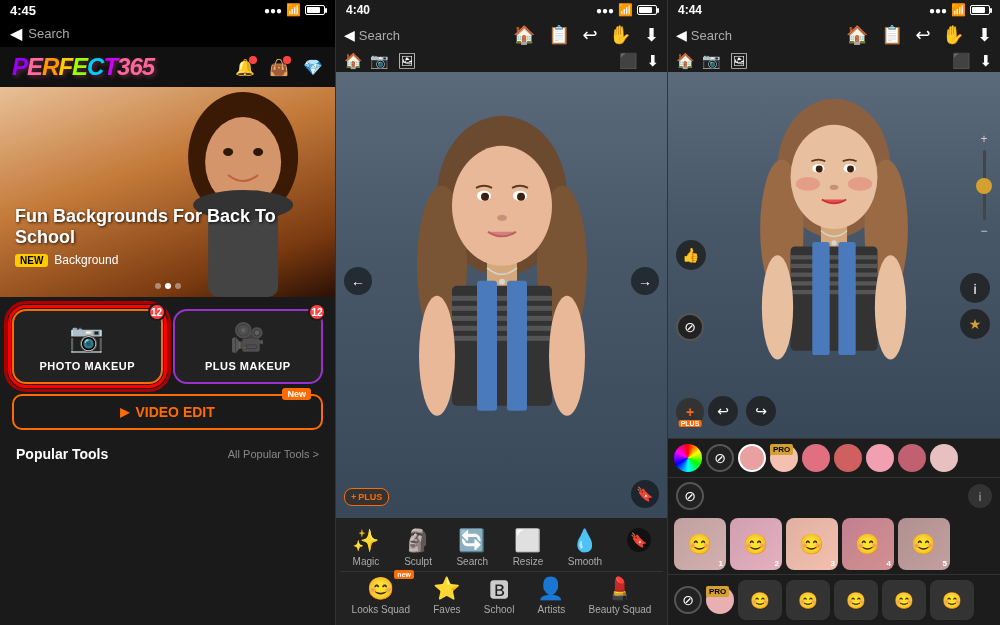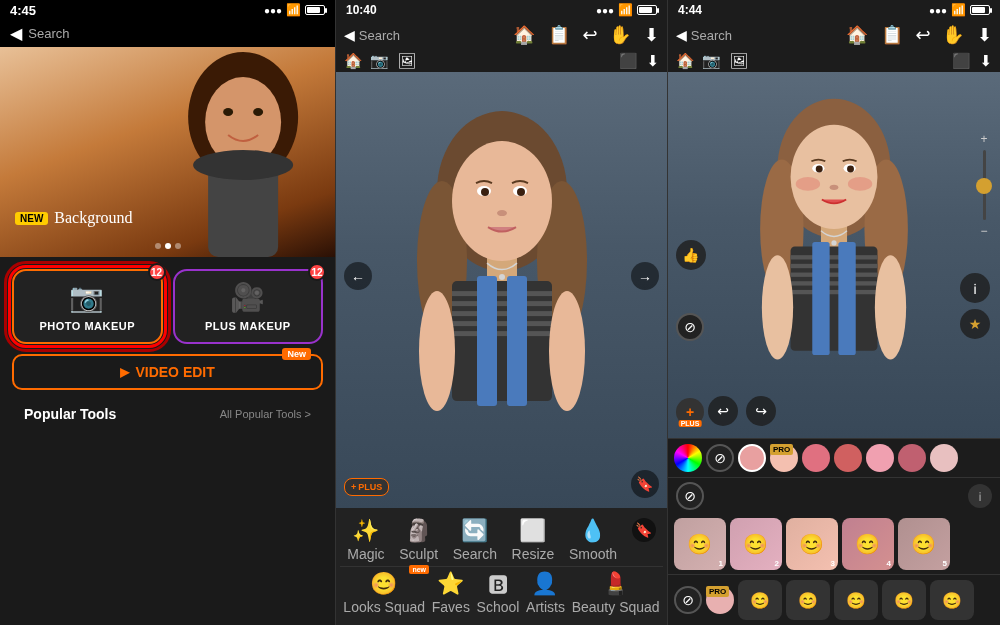--- a/index.html
+++ b/index.html
@@ -107,23 +107,22 @@
     .new-badge {
       background: #ffcc00;
       color: #000;
       font-size: 10px;
       font-weight: 700;
       padding: 1px 5px;
       border-radius: 3px;
     }
     .hero-category {
       color: #fff;
-      font-size: 16px;
+      font-size: 12px;
       font-weight: 500;
-      font-family: Liberation Serif, serif;
     }
     .try-now {
       color: #aaa;
       font-size: 11px;
       margin-top: 3px;
       letter-spacing: 1px;
     }
     .hero-dots {
       position: absolute;
       bottom: 8px;
@@ -227,21 +226,21 @@
       font-weight: 700;
       padding: 1px 5px;
       border-radius: 3px;
     }
     .play-icon { font-size: 12px; }
 
     .popular-tools-header {
       display: flex;
       justify-content: space-between;
       align-items: center;
-      padding: 4px 24px 0;
+      padding: 4px 16px 0;
     }
     .popular-label {
       color: #fff;
       font-size: 14px;
       font-weight: 700;
     }
     .see-all {
       color: #888;
       font-size: 11px;
     }
@@ -372,21 +371,21 @@
       padding: 4px 0;
       border-bottom: 1px solid #333;
     }
     .tool-item {
       display: flex;
       flex-direction: column;
       align-items: center;
       gap: 2px;
     }
     .tool-icon2 { font-size: 22px; color: #ccc; }
-    .tool-name { font-size: 14px; color: #aaa; }
+    .tool-name { font-size: 10px; color: #aaa; }
 
     .tool-row2 {
       display: flex;
       justify-content: space-around;
       padding: 4px 0;
     }
 
     
     .side-slider {
       position: absolute;
@@ -588,20 +587,36 @@
           <div class="battery-tip"></div>
         </div>
     </div>
   </div>
 
   <div class="nav-bar">
     <span class="back-arrow">◀</span>
     <span style="color:#aaa;font-size:13px;">Search</span>
   </div>
 
+  <div class="app-header">
+    <div class="app-logo">
+      <span style="color:#9900ff;">P</span><span style="color:#ff6b9d;">E</span><span style="color:#ff9900;">R</span><span style="color:#ffcc00;">F</span><span style="color:#99ff00;">E</span><span style="color:#00ccff;">C</span><span style="color:#cc00ff;">T</span><span style="color:#ff6699;">365</span>
+    </div>
+    <div class="header-icons">
+      <div style="position:relative;">
+        <span>🔔</span>
+        <span class="notif-dot"></span>
+      </div>
+      <div style="position:relative;">
+        <span>👜</span>
+        <span class="notif-dot"></span>
+      </div>
+      <span>💎</span>
+    </div>
+  </div>
 
   <div class="hero-banner">
     <div class="hero-image-bg"></div>
 
     <div style="position:absolute;right:0;top:0;width:55%;height:100%;overflow:hidden;">
       <svg width="100%" height="100%" viewBox="0 0 180 210" xmlns="http://www.w3.org/2000/svg">
 
         <ellipse cx="90" cy="70" rx="55" ry="65" fill="#3a1a05"></ellipse>
 
         <ellipse cx="90" cy="75" rx="38" ry="45" fill="#d4956a"></ellipse>
@@ -610,20 +625,22 @@
         <ellipse cx="105" cy="65" rx="5" ry="4" fill="#2a1a05"></ellipse>
 
         <path d="M75,88 Q90,100 105,88" stroke="#c06040" stroke-width="2" fill="none"></path>
 
         <rect x="55" y="115" width="70" height="95" rx="10" fill="#444"></rect>
 
         <ellipse cx="90" cy="118" rx="50" ry="15" fill="#333"></ellipse>
       </svg>
     </div>
     <div class="hero-text">
+      <div class="hero-title">Fun Backgrounds For
+Back To School</div>
       <div class="hero-badge-row">
         <span class="new-badge">NEW</span>
         <span class="hero-category">Background</span>
       </div>
     </div>
     <div class="hero-dots">
       <span></span>
       <span class="active"></span>
       <span></span>
     </div>
@@ -656,21 +673,21 @@
 
   <div class="popular-tools-header">
     <span class="popular-label">Popular Tools</span>
     <span class="see-all">All Popular Tools &gt;</span>
   </div>
 </div>
 
 <div class="panel2">
 
   <div class="status-bar2">
-    <span>10:40</span>
+    <span>4:40</span>
     <div style="display:flex;gap:4px;align-items:center;">
       <span style="font-size:10px;">●●●</span>
       <span>📶</span>
       <div class="battery">
           <div class="battery-tip"></div>
         </div>
     </div>
   </div>
 
   <div class="nav-bar2">

